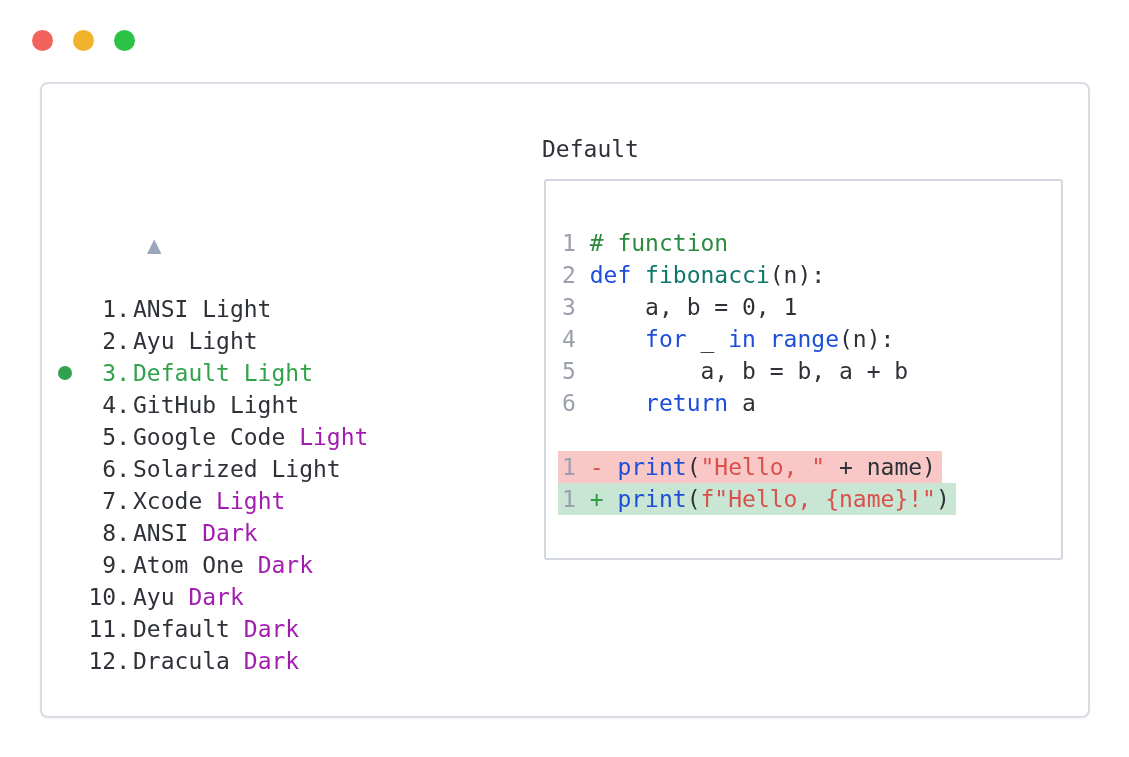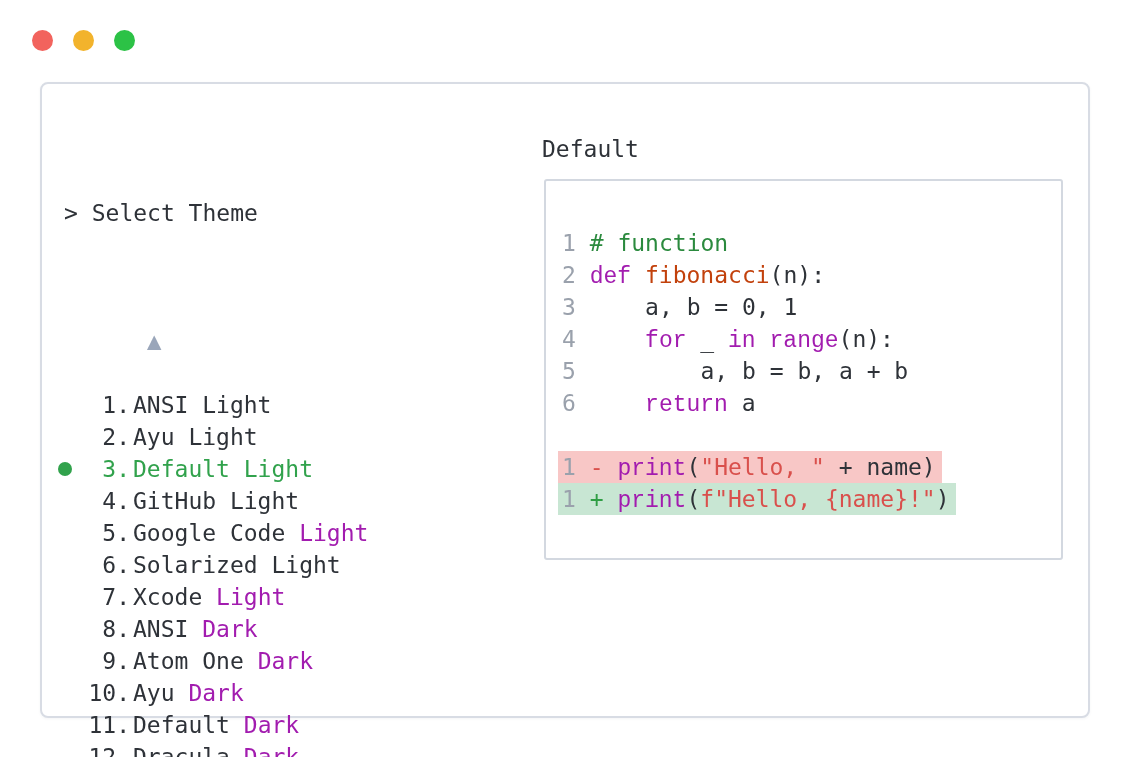--- a/index.html
+++ b/index.html
@@ -45,41 +45,40 @@
   .preview-box{
     position:absolute;left:502px;top:95px;width:519px;height:381px;
     border:2px solid #d3d8e0;border-radius:3px;background:#ffffff;
     box-sizing:border-box;overflow:hidden;
   }
   .code{position:absolute;left:12px;top:46px;}
   .code-line{height:32px;width:fit-content;padding:0 6px 0 4px;}
   .tok-ln{color:#9aa1ac;}
   .tok-pl{color:#2e3238;}
   .tok-cm{color:#2b8a3e;}
-  .tok-kw{color:#a21caf;font-family:Liberation Mono, monospace;}
-  .tok-fn{color:#c2410c;}
+  .tok-kw{color:#1d4ed8;}
+  .tok-fn{color:#0f766e;}
   .tok-str{color:#d9504c;}
   .tok-del{color:#d9504c;}
   .tok-add{color:#2f9e44;}
   .code-line.diff-del{background:#f8c7c6;}
   .code-line.diff-add{background:#c8e6d3;}
 </style>
 </head>
 <body>
 
 <div class="traffic">
   <div class="light red"></div>
   <div class="light yellow"></div>
   <div class="light green"></div>
 </div>
 
 <div class="panel">
 
   <div class="picker mono">
-    <div class="prompt">&gt; Select Theme</div>
     <div class="scroll-row">
       <span class="arrow-up">▲</span>
     </div>
     <div id="theme-items"><div class="theme-row"><span class="bullet"></span><span class="num">1.</span><span class="theme-label">ANSI Light</span></div><div class="theme-row"><span class="bullet"></span><span class="num">2.</span><span class="theme-label">Ayu Light</span></div><div class="theme-row selected"><span class="bullet"><span class="dot"></span></span><span class="num">3.</span><span class="theme-label">Default Light</span></div><div class="theme-row"><span class="bullet"></span><span class="num">4.</span><span class="theme-label">GitHub Light</span></div><div class="theme-row"><span class="bullet"></span><span class="num">5.</span><span class="theme-label">Google Code</span><span class="muted"> Light</span></div><div class="theme-row"><span class="bullet"></span><span class="num">6.</span><span class="theme-label">Solarized Light</span></div><div class="theme-row"><span class="bullet"></span><span class="num">7.</span><span class="theme-label">Xcode</span><span class="muted"> Light</span></div><div class="theme-row"><span class="bullet"></span><span class="num">8.</span><span class="theme-label">ANSI</span><span class="muted"> Dark</span></div><div class="theme-row"><span class="bullet"></span><span class="num">9.</span><span class="theme-label">Atom One</span><span class="muted"> Dark</span></div><div class="theme-row"><span class="bullet"></span><span class="num">10.</span><span class="theme-label">Ayu</span><span class="muted"> Dark</span></div><div class="theme-row"><span class="bullet"></span><span class="num">11.</span><span class="theme-label">Default</span><span class="muted"> Dark</span></div><div class="theme-row"><span class="bullet"></span><span class="num">12.</span><span class="theme-label">Dracula</span><span class="muted"> Dark</span></div></div>
     
     
   </div>
 
   <div class="preview-title mono">Default</div>
 

